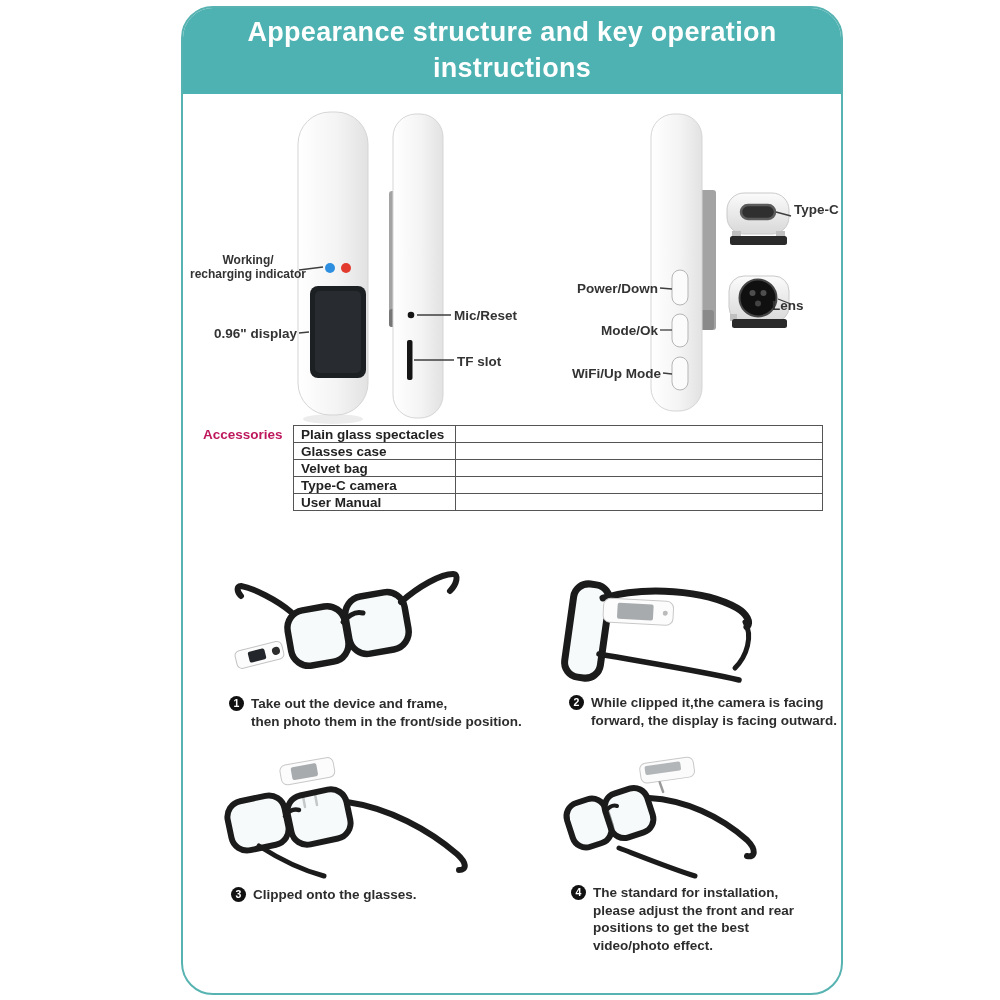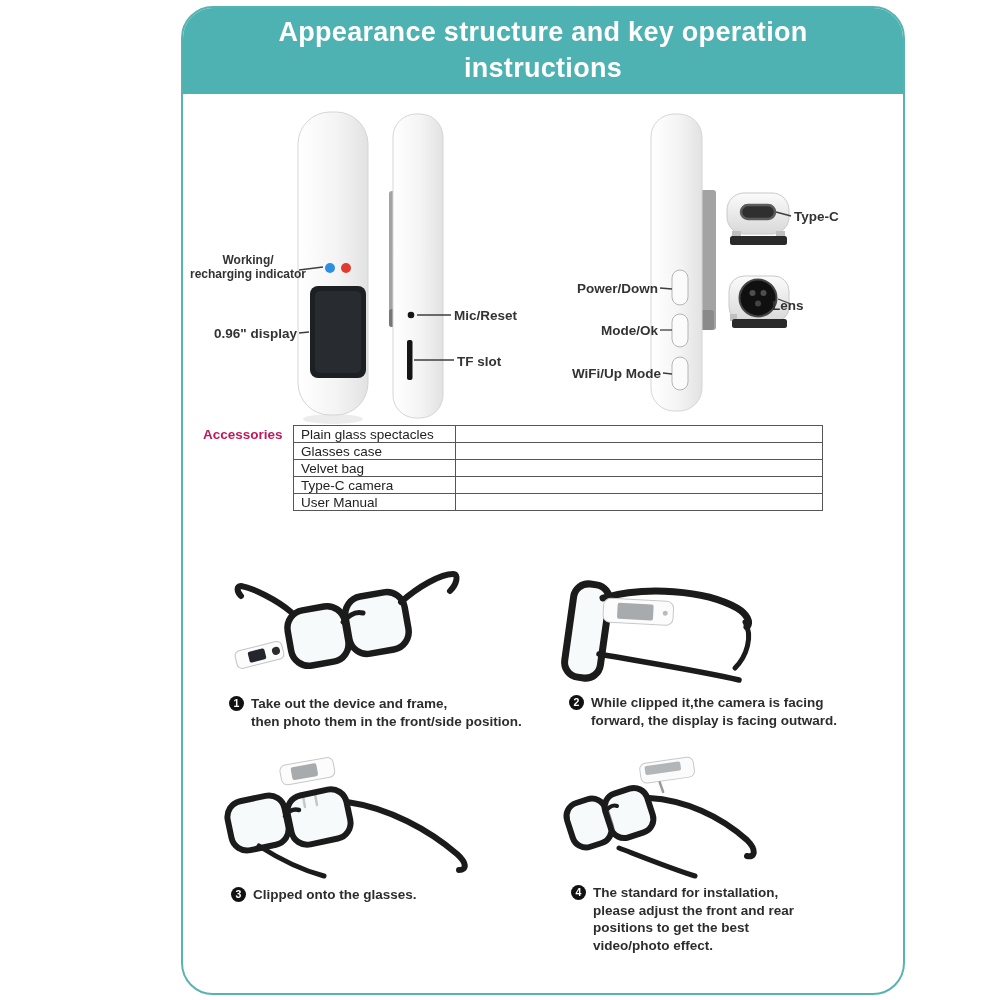--- a/index.html
+++ b/index.html
@@ -1,29 +1,29 @@
 <!DOCTYPE html>
 <html><head>
 <meta charset="utf-8">
 <style>
   html,body{margin:0;padding:0;background:#ffffff;width:1000px;height:1000px;overflow:hidden;
     font-family:"Liberation Sans",sans-serif;}
-  .card{position:absolute;left:181px;top:6px;width:724px;height:989px;box-sizing:border-box;
+  .card{position:absolute;left:181px;top:6px;width:662px;height:989px;box-sizing:border-box;
     background:#fff;border:2px solid #57b3b1;border-radius:32px;overflow:hidden;}
   .card-header{position:absolute;left:0;top:0;width:100%;height:86px;background:#4db2b1;
     display:flex;flex-direction:column;align-items:center;justify-content:center;gap:2px;}
   .title-line{color:#fff;font-size:27px;font-weight:bold;line-height:1.25;letter-spacing:.3px;text-align:center;}
   svg.diagram{position:absolute;left:0;top:0;width:658px;height:985px;}
   .lbl{position:absolute;font-size:13.5px;font-weight:600;color:#333;white-space:nowrap;line-height:1.15;}
   .lbl.small{font-size:12px;}
   .lbl.right{text-align:right;}
   .acc-label{position:absolute;left:20px;top:419px;font-size:13.5px;font-weight:bold;color:#be185d;}
   table.acc{position:absolute;left:110px;top:417px;width:530px;border-collapse:collapse;
     font-size:13.5px;color:#222;table-layout:fixed;}
-  table.acc td{border:1px solid #555;height:16px;padding:0 4px 0 7px;font-weight:400;white-space:nowrap;}
+  table.acc td{border:1px solid #555;height:16px;padding:0 4px 0 7px;font-weight:700;white-space:nowrap;}
   table.acc td.c1{width:150px;}
   .step{position:absolute;display:flex;gap:7px;align-items:flex-start;font-size:13.5px;
     font-weight:600;color:#2d2d2d;line-height:17.5px;}
   .badge{flex:0 0 auto;width:15px;height:15px;margin-top:1px;border-radius:50%;background:#111;
     color:#fff;font-size:10.5px;font-weight:bold;display:flex;align-items:center;justify-content:center;}
 </style>
 </head>
 <body>
 
 <div class="card">
@@ -166,21 +166,21 @@
   <div class="lbl small" style="left:6px;top:246px;width:118px;text-align:center;">
     <div>Working/</div>
     <div>recharging indicator</div>
   </div>
   <div class="lbl right" style="left:10px;top:318px;width:104px;">0.96" display</div>
   <div class="lbl" style="left:271px;top:300px;">Mic/Reset</div>
   <div class="lbl" style="left:274px;top:346px;">TF slot</div>
   <div class="lbl right" style="left:365px;top:273px;width:110px;">Power/Down</div>
   <div class="lbl right" style="left:365px;top:315px;width:110px;">Mode/Ok</div>
   <div class="lbl right" style="left:368px;top:358px;width:110px;">WiFi/Up Mode</div>
-  <div class="lbl" style="left:611px;top:201px;">Type-C</div>
+  <div class="lbl" style="left:611px;top:194px;">Type-C</div>
   <div class="lbl" style="left:589px;top:290px;">Lens</div>
 
   <div class="acc-label">Accessories</div>
   <table class="acc">
     <tbody>
       <tr>
           <td class="c1">Plain glass spectacles</td>
           <td></td>
         </tr>
       <tr>

